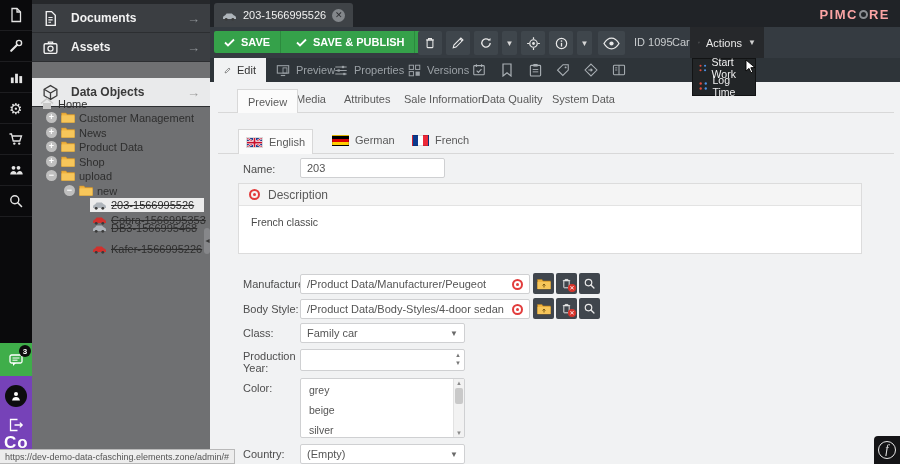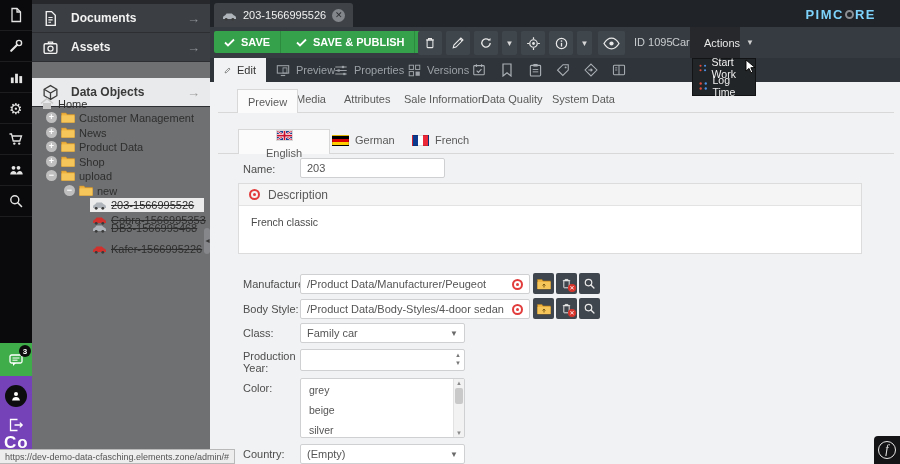--- a/index.html
+++ b/index.html
@@ -33,53 +33,53 @@
   .struck { text-decoration:line-through; }
   .hl { display:flex; align-items:center; gap:4px; background:#ececec; padding:1px 10px 1px 2px; }
   .exp { width:11px; height:11px; border-radius:50%; background:#bfbfbf; color:#fff; font-size:9px; font-weight:700; line-height:10px; text-align:center; flex:0 0 auto; }
   .collapse-handle { position:absolute; left:172px; top:228px; width:6px; height:26px; background:#86878a; border-radius:3px; color:#3a3a3a; font-size:7px; line-height:26px; text-align:center; cursor:pointer; }
 
   
   .topbar { position:absolute; left:210px; top:0; width:690px; height:27px; background:#202327; }
   .wtab { position:absolute; left:4px; top:3px; height:24px; background:#3f4347; border-radius:3px 3px 0 0; display:flex; align-items:center; gap:6px; padding:0 8px; cursor:pointer; }
   .wtab .wt-label { color:#f0f0f0; font-size:11px; }
   .tab-close { width:13px; height:13px; border-radius:50%; background:#83878b; color:#2b2d30; font-size:9px; font-weight:700; line-height:13px; text-align:center; cursor:pointer; }
-  .brand { position:absolute; right:24px; top:7px; color:#7dd3fc; font-weight:700; font-size:13px; letter-spacing:1.5px; display:flex; align-items:center; }
+  .brand { position:absolute; right:10px; top:7px; color:#fca5a5; font-weight:700; font-size:13px; letter-spacing:1.5px; display:flex; align-items:center; }
   .brand .o { display:inline-block; width:9px; height:9px; border:2.5px solid #8b8e92; border-radius:50%; margin:0 1px; }
 
   
   .toolbar1 { position:absolute; left:210px; top:27px; width:690px; height:31px; background:#353b41; }
   .gbtn { position:absolute; top:4px; height:22px; background:#35a14a; border-radius:2px; display:flex; align-items:center; color:#fff; font-size:11px; font-weight:700; cursor:pointer; }
   .gbtn .gmain { display:flex; align-items:center; gap:6px; padding:0 10px; }
   .gbtn .gcaret { border-left:1px solid #2c8a3e; padding:0 6px; font-size:8px; height:100%; display:flex; align-items:center; }
   .ibtn { position:absolute; top:4px; width:24px; height:24px; background:#3f464c; border-radius:2px; display:flex; align-items:center; justify-content:center; cursor:pointer; }
   .ibtn.sm { width:15px; }
   .ibtn.wide { width:27px; }
   .tb-text { position:absolute; top:9px; color:#c9ccce; font-size:11px; }
-  .actions-btn { position:absolute; left:690px; top:0; width:50px; height:31px; background:#26282b; display:flex; align-items:center; gap:6px; padding:0 8px; color:#e8e8e8; font-size:11px; cursor:pointer; }
+  .actions-btn { position:absolute; left:690px; top:0; width:74px; height:31px; background:#26282b; display:flex; align-items:center; gap:6px; padding:0 8px; color:#e8e8e8; font-size:11px; cursor:pointer; }
 
   
   .toolbar2 { position:absolute; left:210px; top:58px; width:690px; height:24px; background:#2e3439; }
   .etab { position:absolute; top:0; height:24px; display:flex; align-items:center; gap:6px; padding:0 10px; color:#9ba1a6; font-size:11px; cursor:pointer; }
   .etab.active { background:#f1f2f3; color:#333; }
   .eicon { position:absolute; top:0; width:28px; height:24px; display:flex; align-items:center; justify-content:center; cursor:pointer; }
 
   
   .menu { position:absolute; left:692px; top:58px; width:64px; background:#222527; border:1px solid #121314; z-index:40; }
   .mitem { height:18px; display:flex; align-items:center; gap:5px; padding:0 6px; color:#f0f0f0; font-size:10.5px; cursor:pointer; }
   .cursor-glyph { position:absolute; left:745px; top:59px; z-index:50; }
 
   
   .content { position:absolute; left:210px; top:82px; width:690px; height:382px; background:#f1f2f3; overflow:hidden; }
   .ctab-line { position:absolute; left:8px; top:30px; width:676px; height:1px; background:#d8d8d8; }
   .ctab { position:absolute; top:11px; color:#5a5a5a; font-size:11px; cursor:pointer; white-space:nowrap; }
   .ctab.boxed { top:7px; height:24px; background:#fbfbfb; border:1px solid #d8d8d8; border-bottom:none; display:flex; align-items:center; padding:0 10px; z-index:2; }
   .lang-line { position:absolute; left:8px; top:71px; width:676px; height:1px; background:#d8d8d8; }
   .ltab { position:absolute; top:52px; display:flex; align-items:center; gap:6px; color:#5a5a5a; font-size:11px; cursor:pointer; }
-  .ltab.boxed { top:47px; height:25px; background:#fbfbfb; border:1px solid #d8d8d8; border-bottom:none; padding:0 27px; z-index:2;flex-direction:column; }
+  .ltab.boxed { top:47px; height:25px; background:#fbfbfb; border:1px solid #d8d8d8; border-bottom:none; padding:0 7px; z-index:2; }
   .flag { width:17px; height:11px; display:inline-block; flex:0 0 auto; border:0.5px solid #00000022; }
   .flag-de { background:linear-gradient(#000 33%, #d00 33%, #d00 66%, #ffce00 66%); }
   .flag-fr { background:linear-gradient(90deg,#0b3a8e 33%, #fff 33%, #fff 66%, #ed2939 66%); }
 
   .flabel { position:absolute; left:33px; width:56px; color:#4e4e4e; font-size:11px; line-height:12px; }
   .inp { position:absolute; background:#fff; border:1px solid #cfd0d2; border-radius:2px; font-size:11px; color:#555; display:flex; align-items:center; padding:0 6px; }
   .target-red { width:11px; height:11px; border:2px solid #e23c3c; border-radius:50%; display:inline-flex; align-items:center; justify-content:center; flex:0 0 auto; }
   .target-red i { width:3px; height:3px; background:#e23c3c; border-radius:50%; }
   .panel { position:absolute; left:28px; top:101px; width:624px; height:71px; background:#fff; border:1px solid #dcdcdc; }
   .panel-head { height:22px; background:#f5f5f5; border-bottom:1px solid #e3e3e3; display:flex; align-items:center; gap:8px; padding:0 10px; color:#5a5a5a; font-size:12px; }

